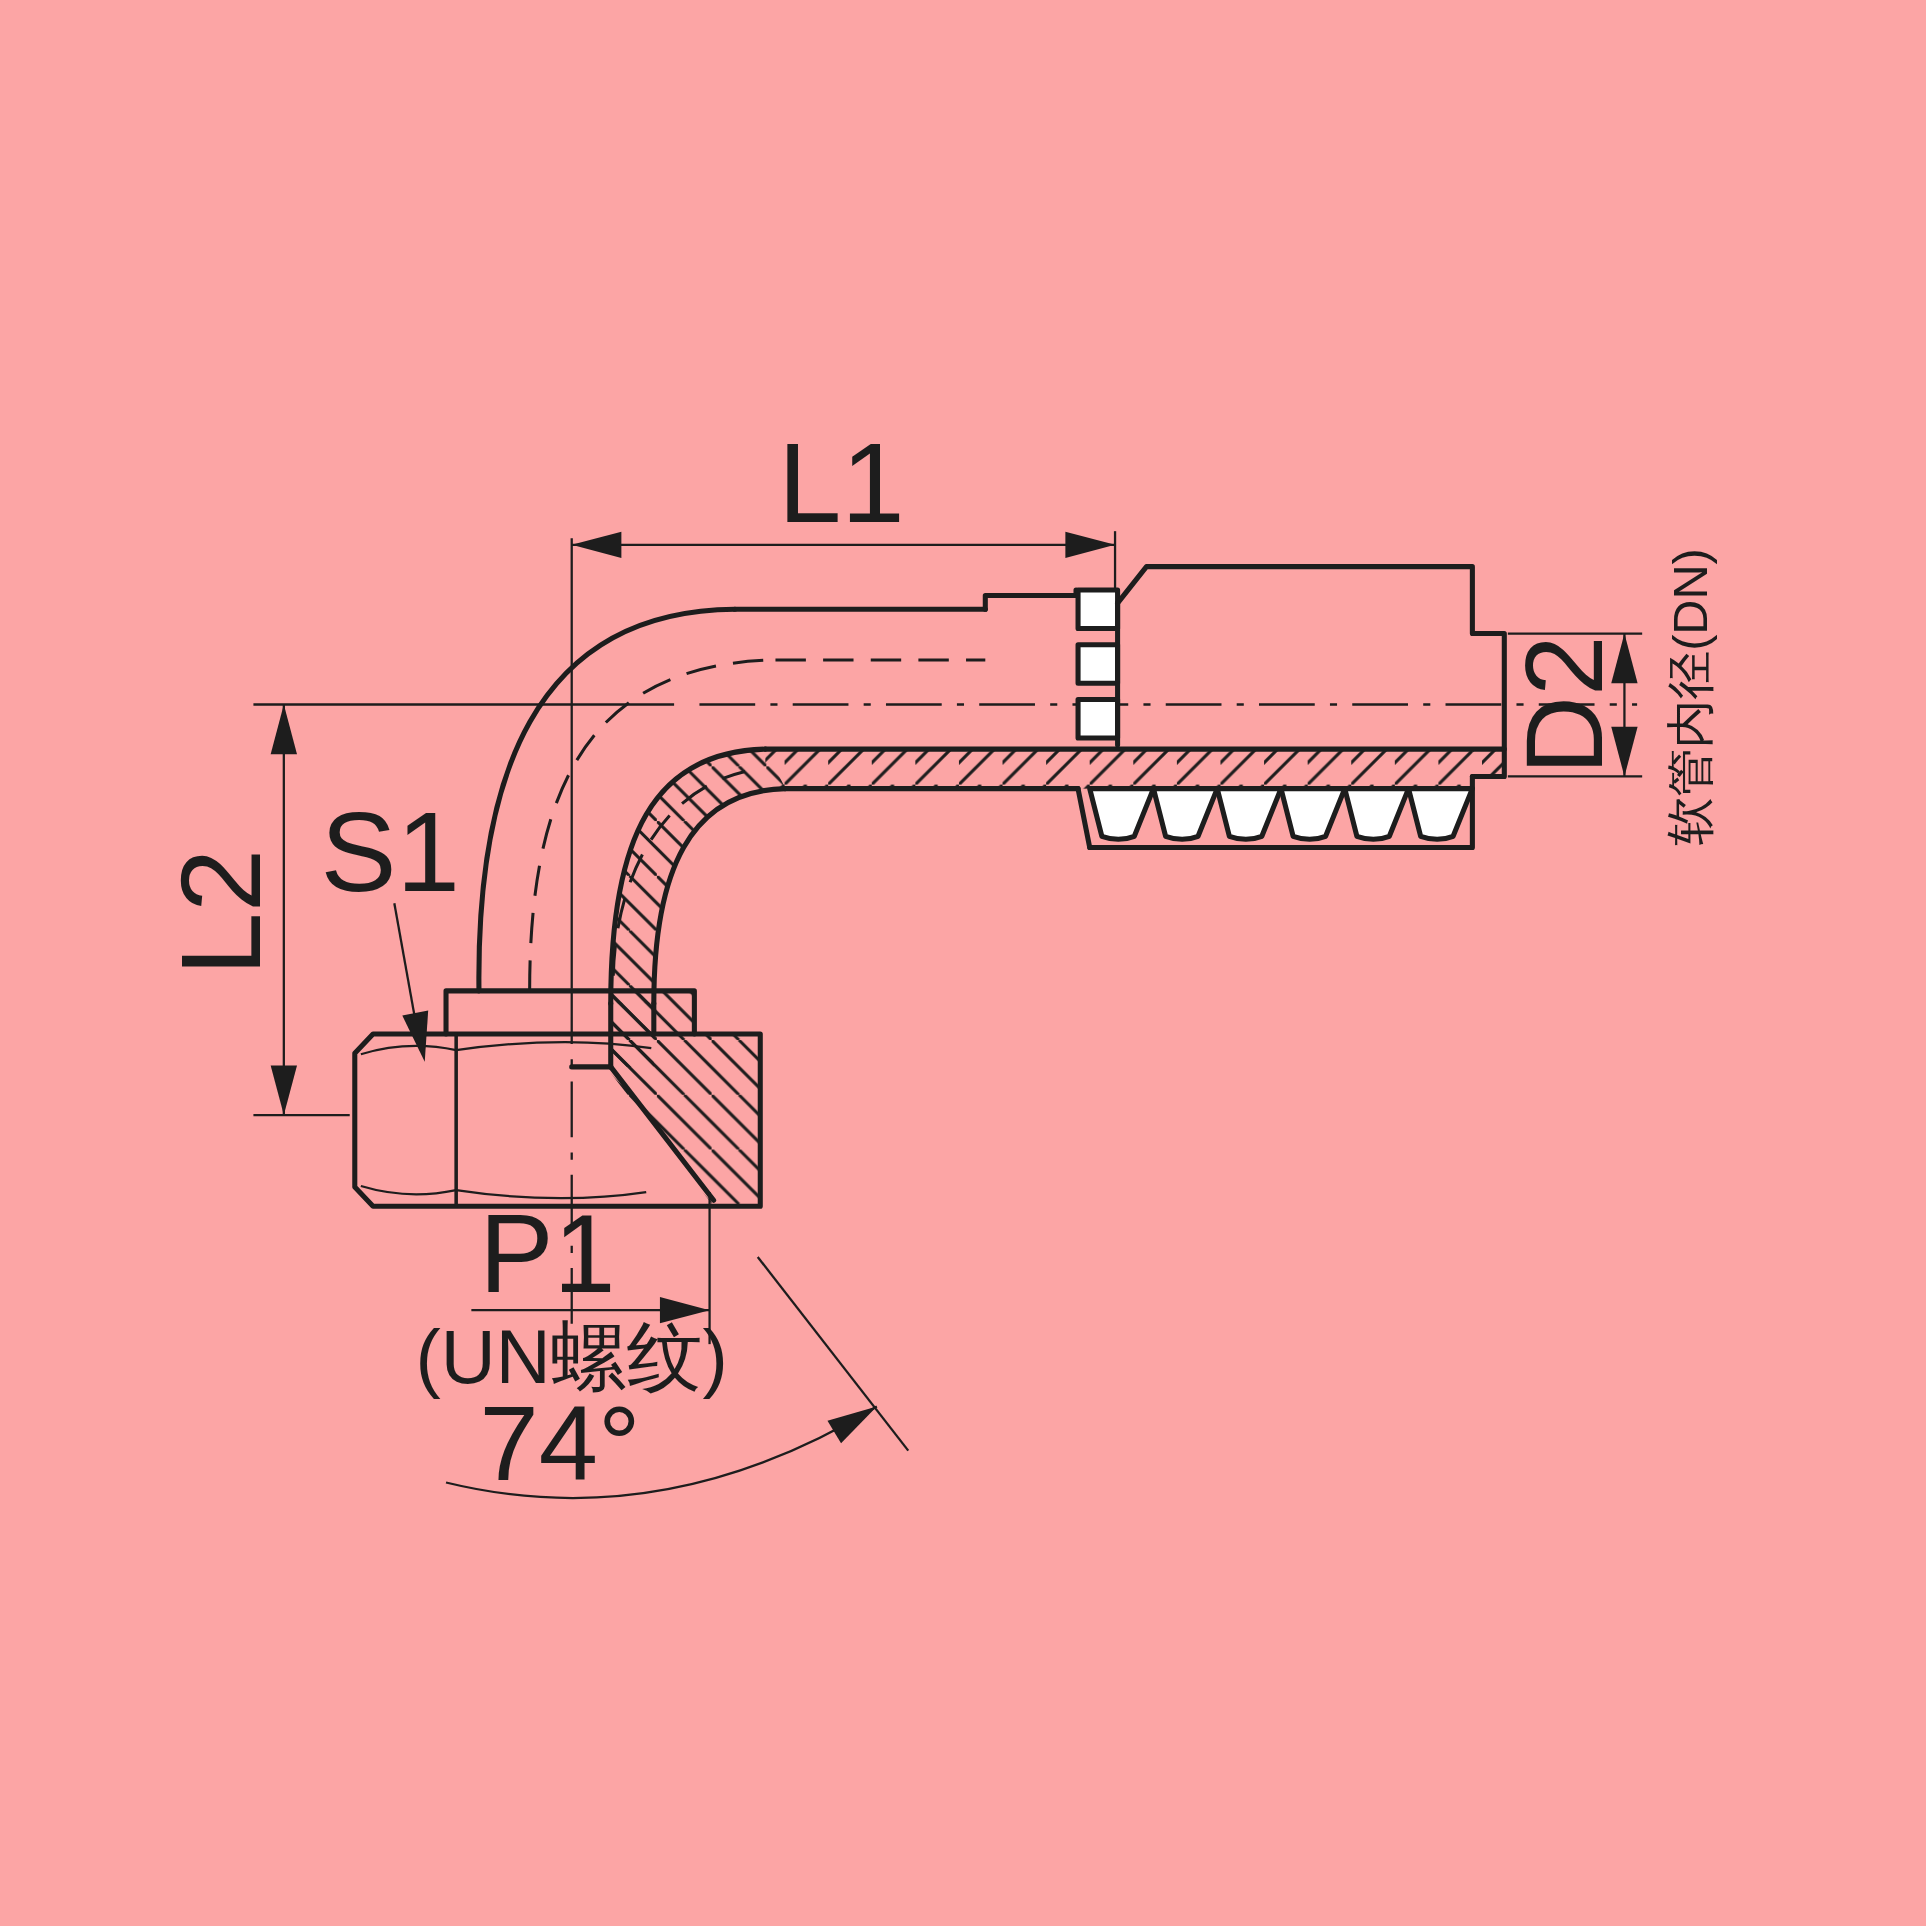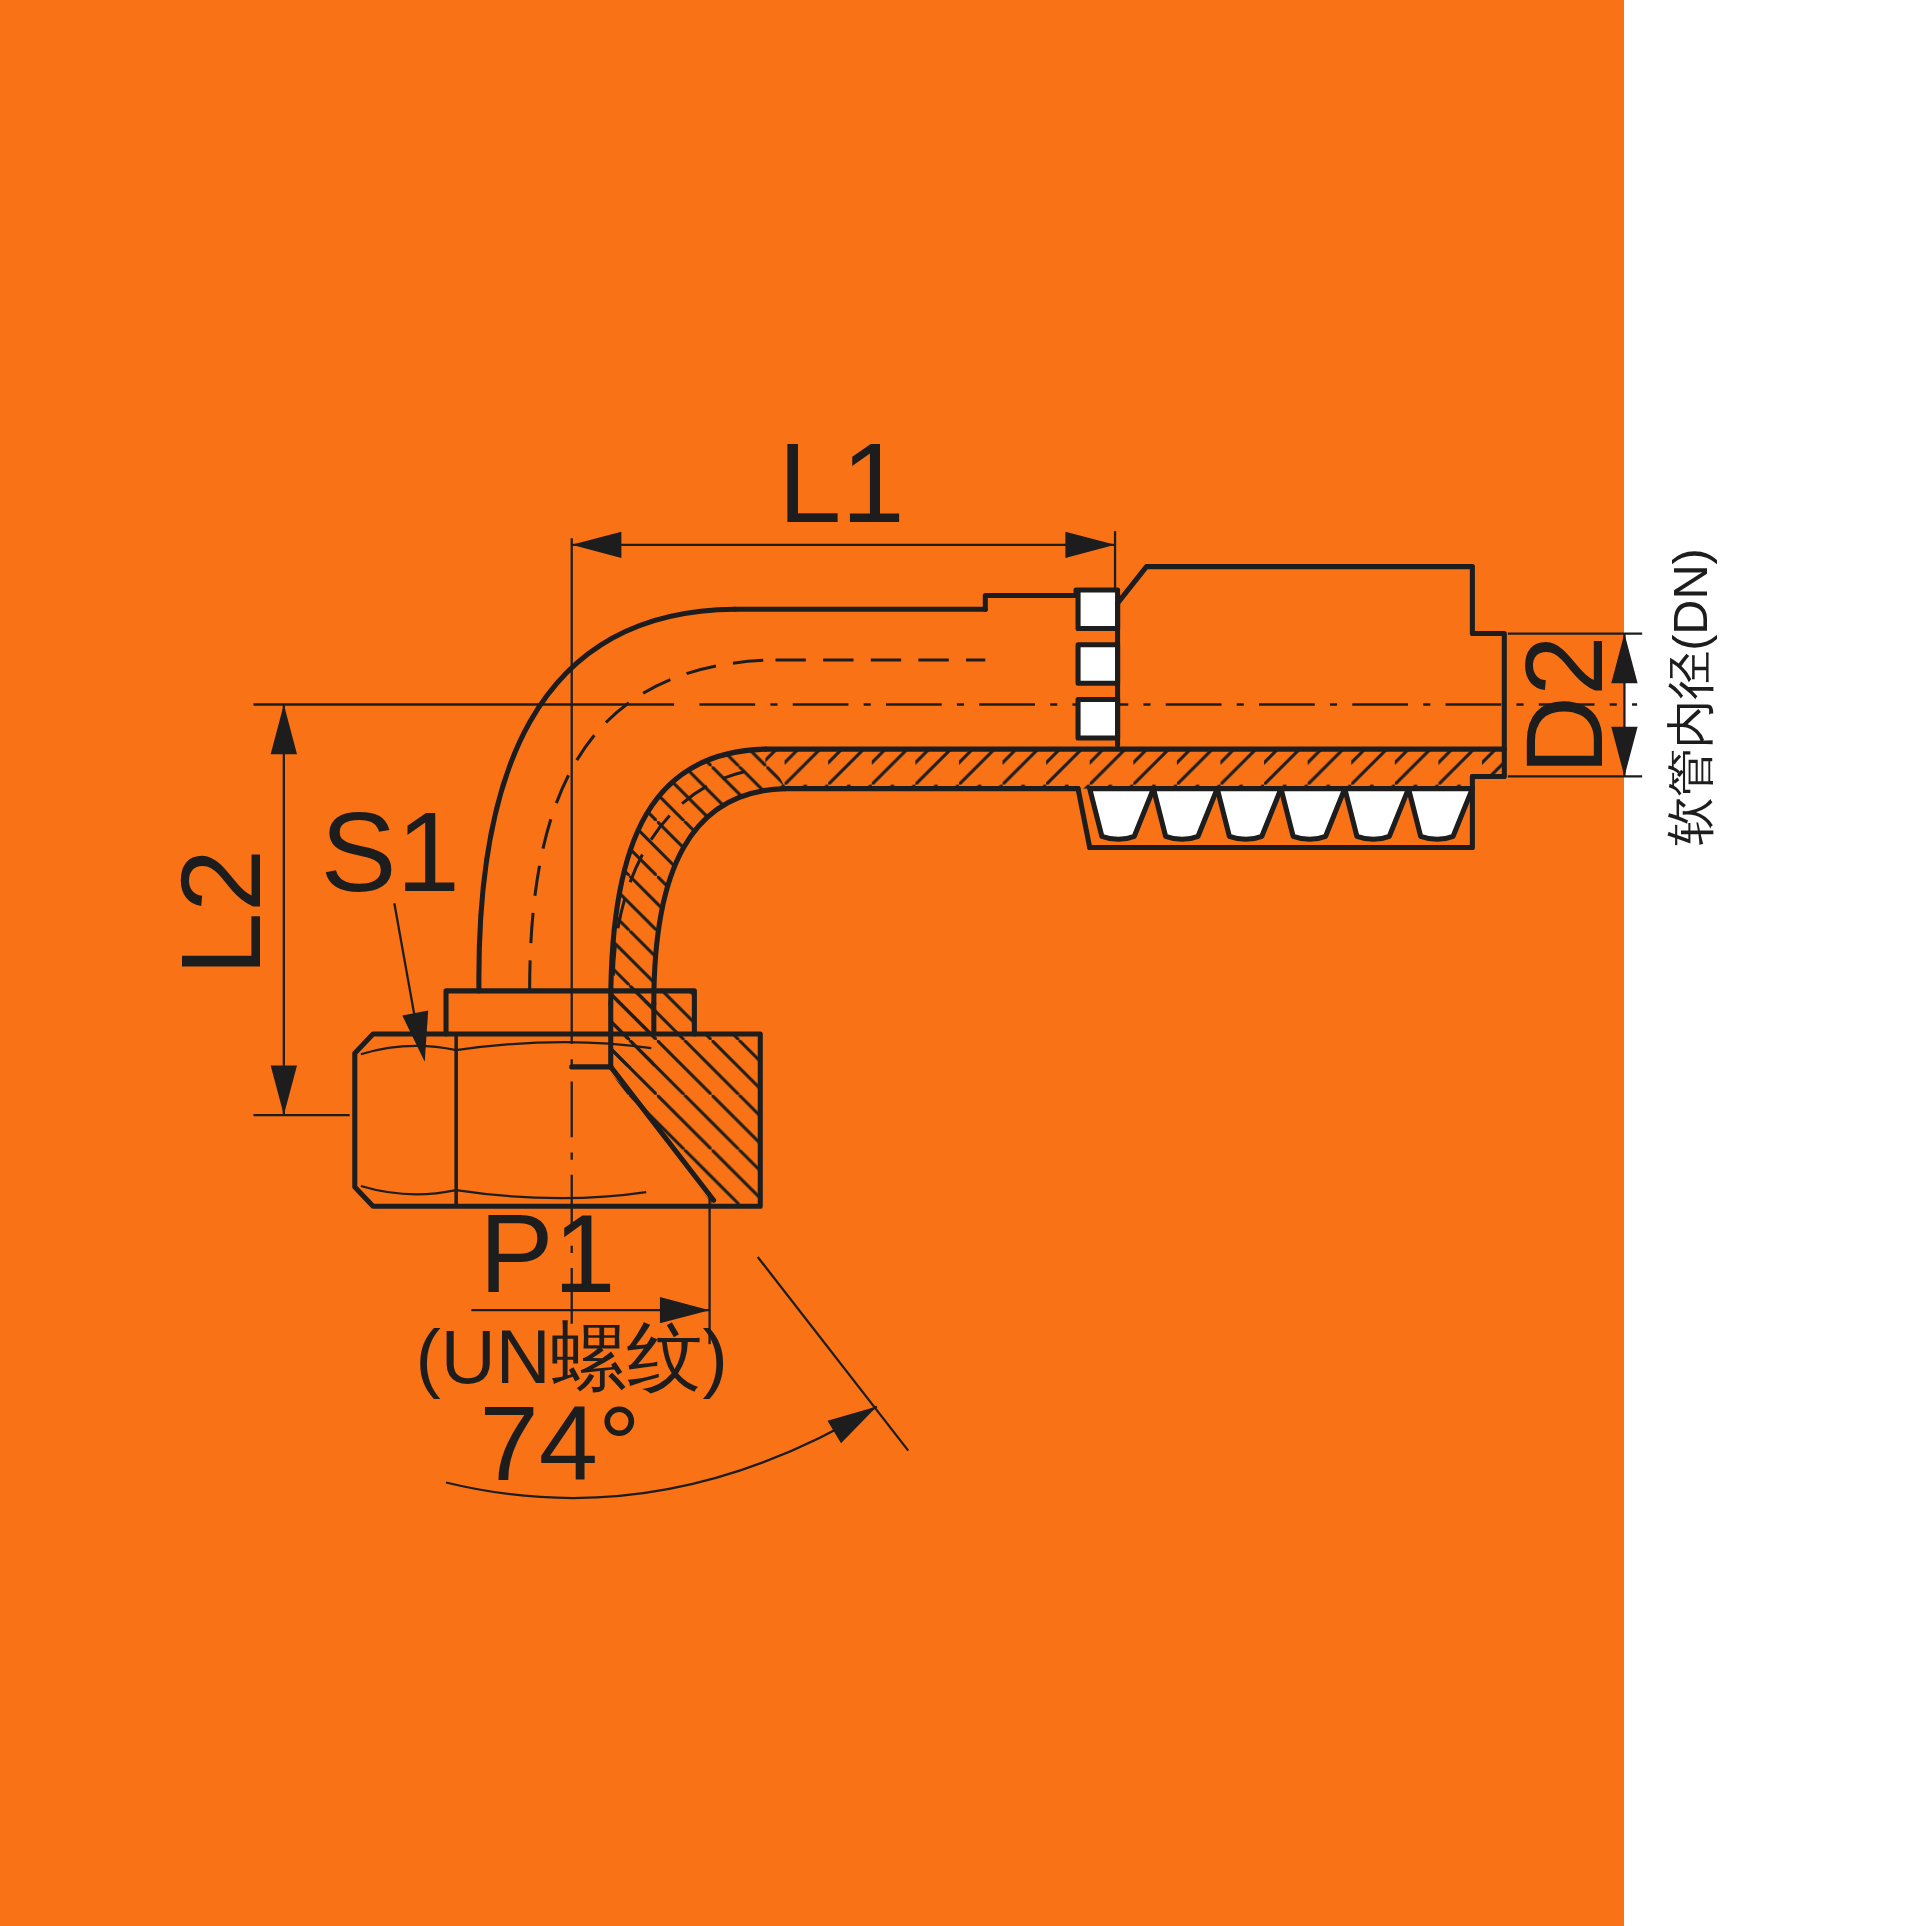--- a/index.html
+++ b/index.html
@@ -5,24 +5,24 @@
   html, body {
     margin: 0;
     padding: 0;
     background: #ffffff;
     width: 1926px;
     height: 1926px;
     overflow: hidden;
     font-family: "Liberation Sans", "DejaVu Sans", sans-serif;
   }
   #stage {
-    width: 1624px;
+    width: 1926px;
     height: 1926px;
     position: relative;
-    background: #f97316;
+    background: #fca5a5;
     text-align: center;
   }
   svg { display: block; }
   .thick  { stroke: #1d1d1d; stroke-width: 10; fill: none; stroke-linecap: round; stroke-linejoin: round; }
   .med    { stroke: #1d1d1d; stroke-width: 7;  fill: none; stroke-linecap: round; stroke-linejoin: round; }
   .thin   { stroke: #1d1d1d; stroke-width: 4.5; fill: none; stroke-linecap: butt; }
   .dashdot{ stroke: #1d1d1d; stroke-width: 4.5; fill: none; stroke-dasharray: 110 30 14 30; }
   .dashed { stroke: #1d1d1d; stroke-width: 6; fill: none; stroke-dasharray: 60 34; }
   .whitefill { fill: #ffffff; }
   .arrow  { fill: #1d1d1d; stroke: none; }

